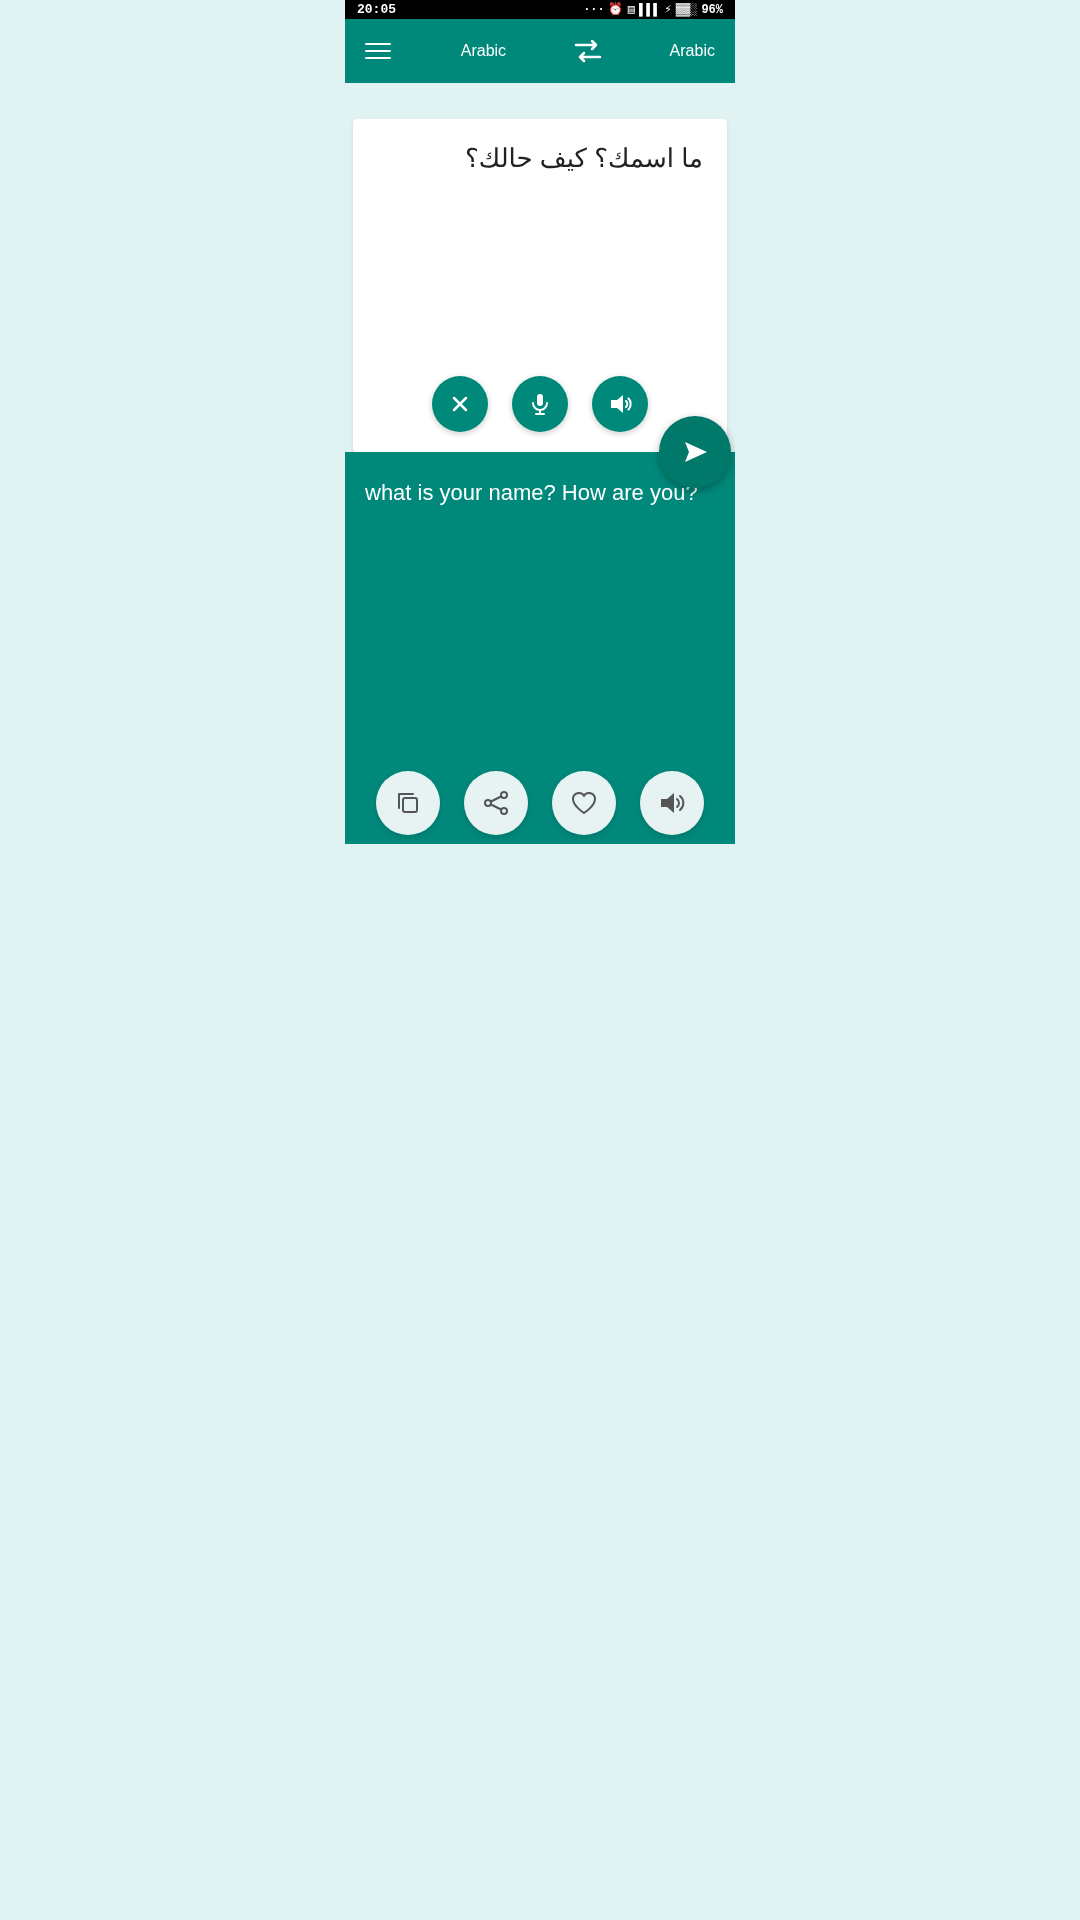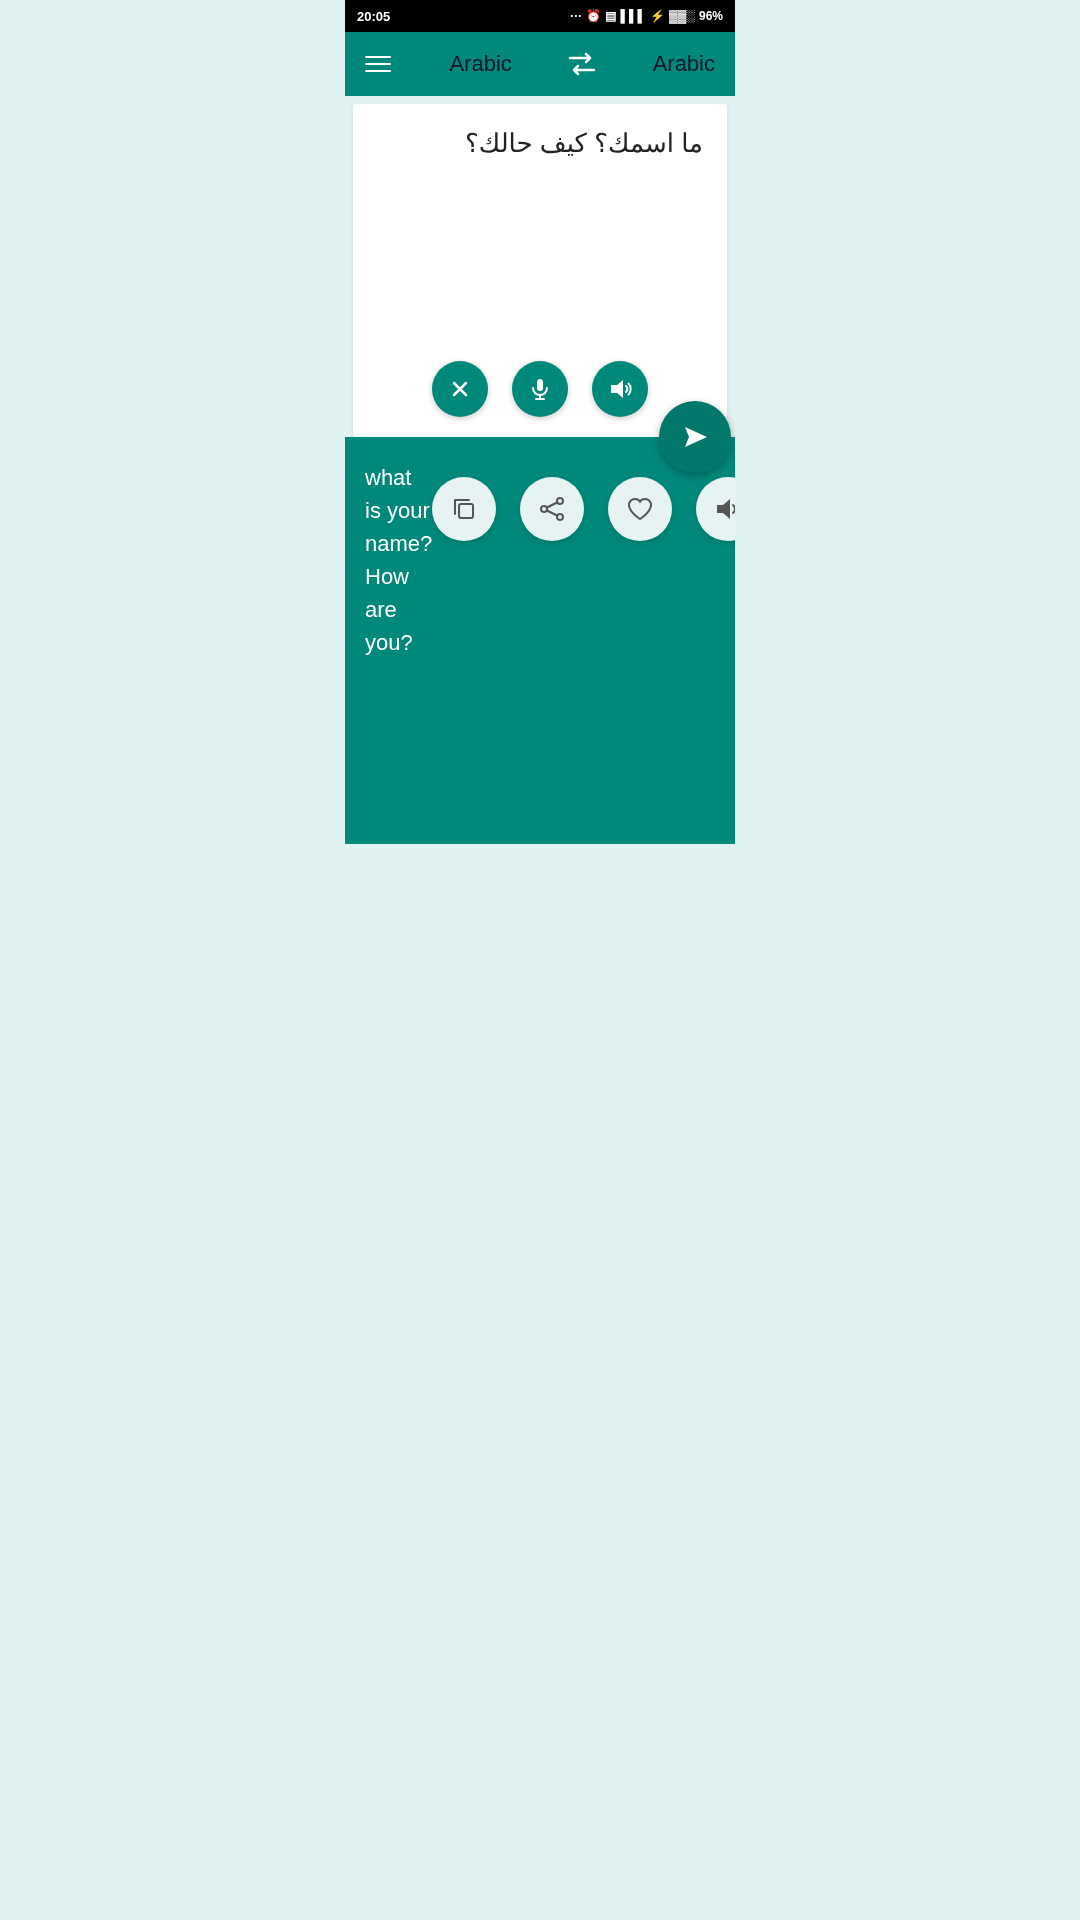--- a/index.html
+++ b/index.html
@@ -16,28 +16,29 @@
       background: #e0f2f1;
       overflow: hidden;
       position: relative;
       margin: 0 auto;
     }
 
     
     .status-bar {
       background: #000;
       color: #fff;
-      height: 32px;
+      height: 19px;
       display: flex;
       align-items: center;
       justify-content: space-between;
       padding: 0 12px;
       font-size: 13px;
       font-weight: 600;
       flex-shrink: 0;
+      font-family: Liberation Mono, monospace;
     }
 
     .status-bar-left {
       font-weight: 700;
     }
 
     .status-bar-right {
       display: flex;
       align-items: center;
       gap: 4px;
@@ -67,40 +68,41 @@
 
     .nav-menu-icon span {
       display: block;
       width: 26px;
       height: 2px;
       background: white;
       border-radius: 2px;
     }
 
     .nav-lang {
-      color: #0f172a;
-      font-size: 22px;
+      color: #ffffff;
+      font-size: 16px;
       font-weight: 400;
       cursor: pointer;
     }
 
     .nav-swap-icon {
       color: white;
       font-size: 26px;
       cursor: pointer;
       display: flex;
       align-items: center;
       justify-content: center;
     }
 
     
     .main-content {
       display: flex;
       flex-direction: column;
       height: calc(844px - 28px - 64px);
+      margin-top: 28px;
     }
 
     
     .input-section {
       background: white;
       flex: 1;
       position: relative;
       margin: 8px 8px 0 8px;
       border-radius: 4px;
       box-shadow: 0 2px 4px rgba(0,0,0,0.1);
@@ -160,21 +162,21 @@
       z-index: 10;
     }
 
     
     .output-section {
       background: #00897b;
       flex: 1.1;
       margin: 0 0 0 0;
       padding: 24px 20px 20px 20px;
       display: flex;
-      flex-direction: row;
+      flex-direction: column;
       position: relative;
     }
 
     .translated-text {
       color: white;
       font-size: 22px;
       font-weight: 400;
       line-height: 1.5;
       flex: 1;
     }

